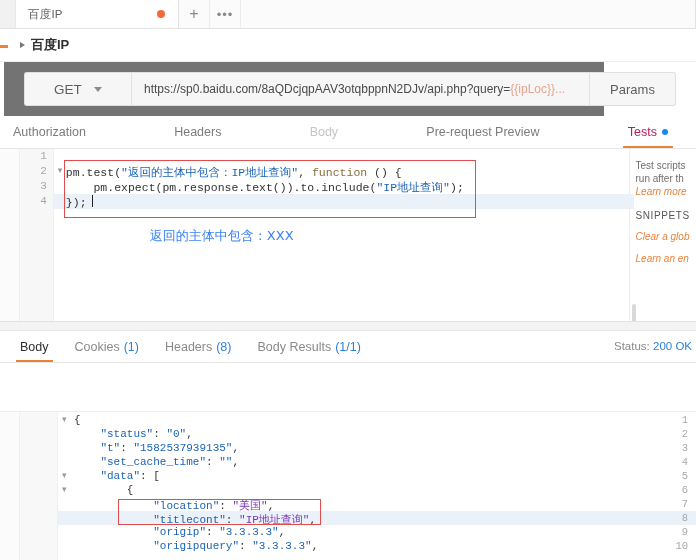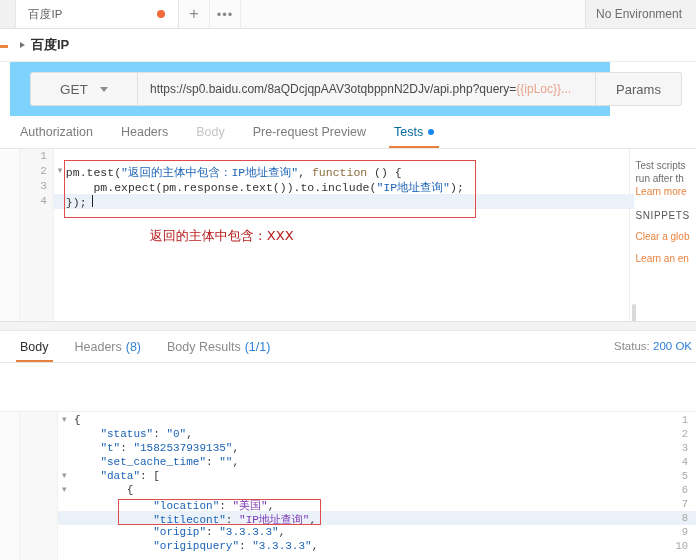--- a/index.html
+++ b/index.html
@@ -57,22 +57,22 @@
     margin-left: 20px; margin-right: 6px;
     width: 0; height: 0;
     border-left: 5px solid #767676;
     border-top: 3.5px solid transparent;
     border-bottom: 3.5px solid transparent;
   }
   .bc-text { font-size: 13px; font-weight: bold; color: #2f2f2f; }
 
   
   .urlbar-wrap {
-    position: absolute; left: 10px; top: 62px; width: 600px; height: 54px;
-    background: #7dd3fc;
+    position: absolute; left: 4px; top: 62px; width: 600px; height: 54px;
+    background: #737373;
   }
   .urlrow {
     position:absolute; left: 20px; top: 10px; height: 34px;
     display: flex; align-items: stretch;
   }
   .method-box {
     width: 107px; background:#f6f6f6; border:1px solid #e0e0e0; border-right:none;
     border-radius: 3px 0 0 3px;
     display:flex; align-items:center; justify-content:center; gap:12px;
     color:#5e5e5e; font-size:13.5px;
@@ -97,29 +97,29 @@
   }
   .send-btn {
     position:absolute; left: 681px; top: 72px; width: 34px; height: 34px;
     background: #1789f0; border-radius: 3px;
   }
 
   
   .reqtabs {
     position: absolute; left: 0; top: 116px; width: 696px; height: 33px;
     background: #ffffff; border-bottom: 1px solid #e6e6e6;
-    display:flex; align-items:flex-end; padding-left: 20px;
+    display:flex; align-items:flex-end; padding-left: 13px; justify-content: space-between;
   }
   .rtab {
     height: 32px; display:flex; align-items:center; gap:5px;
     margin-right: 28px; font-size: 12.5px; color:#7c7c7c;
     position: relative;
   }
   .rtab.dim { color: #c4c4c4; }
-  .rtab.active { color: #0369a1; }
+  .rtab.active { color: #be185d; }
   .rtab.active::after {
     content:""; position:absolute; left:-5px; right:-5px; bottom:0;
     height: 2.5px; background:#e8813a;
   }
   .rtab-dot { width:6px; height:6px; border-radius:50%; background:#1789f0; }
 
   
   .editor-area {
     position: absolute; left: 0; top: 149px; width: 696px; height: 172px;
     background: #ffffff;
@@ -150,29 +150,29 @@
   .tok-plain { color:#333333; }
   .tok-str { color:#1b63b5; }
   .tok-kw { color:#8a6d3b; }
   .caret-bar {
     position:absolute; width:1px; height:12px; background:#222;
   }
   .redbox-code {
     position: absolute; border: 1px solid #e04b4b; pointer-events:none;
   }
   .red-note {
-    position:absolute; color:#b91c1c; font-size: 13px;
+    position:absolute; color:#3b82f6; font-size: 13px;
     font-family:"DejaVu Sans", sans-serif;
   }
   .ed-right {
     width: 68px; background:#ffffff; border-left:1px solid #ededed;
     padding: 10px 0 0 6px; overflow:hidden;
   }
   .er-text { font-size:10px; color:#6e6e6e; line-height:13px; white-space:nowrap; }
-  .er-link { font-size:10px; color:#e8833d; line-height:13px; white-space:nowrap; }
+  .er-link { font-size:10px; color:#e8833d; line-height:13px; white-space:nowrap;font-style:italic; }
   .er-head { font-size:10px; color:#555; letter-spacing:.6px; white-space:nowrap; }
   .er-gap { height: 12px; }
   .er-gap-sm { height: 9px; }
   .ed-scroll {
     position:absolute; left: 612px; top: 155px; width: 4px; height: 28px;
     background:#d9d9d9; border-radius:2px;
   }
 
   
   .splitter {
@@ -265,23 +265,20 @@
       <span class="tab-label">百度IP</span>
       <span class="tab-dot"></span>
     </div>
     <div class="tab-add">
       <span>+</span>
     </div>
     <div class="tab-more">
       <span>•••</span>
     </div>
     <div class="tab-rest"></div>
-    <div class="env-box">
-      <span>No Environment</span>
-    </div>
   </div>
 
   <div class="breadcrumb">
     <span class="bc-railbit"></span>
     <span class="bc-caret"></span>
     <span class="bc-text">百度IP</span>
   </div>
 
   <div class="urlbar-wrap">
     <div class="urlrow">
@@ -352,20 +349,24 @@
 
   <div class="splitter"></div>
 
   <div class="resptabs" id="resptabs">
     <div class="status-wrap">
       <span>Status:</span>
       <span class="status-val">200 OK</span>
     </div>
   <div class="restab active">
         <span>Body</span>
+      </div>
+      <div class="restab">
+        <span>Cookies</span>
+        <span class="cnt">(1)</span>
       </div>
       <div class="restab">
         <span>Headers</span>
         <span class="cnt">(8)</span>
       </div>
       <div class="restab">
         <span>Body Results</span>
         <span class="cnt">(1/1)</span>
       </div>
     </div>

